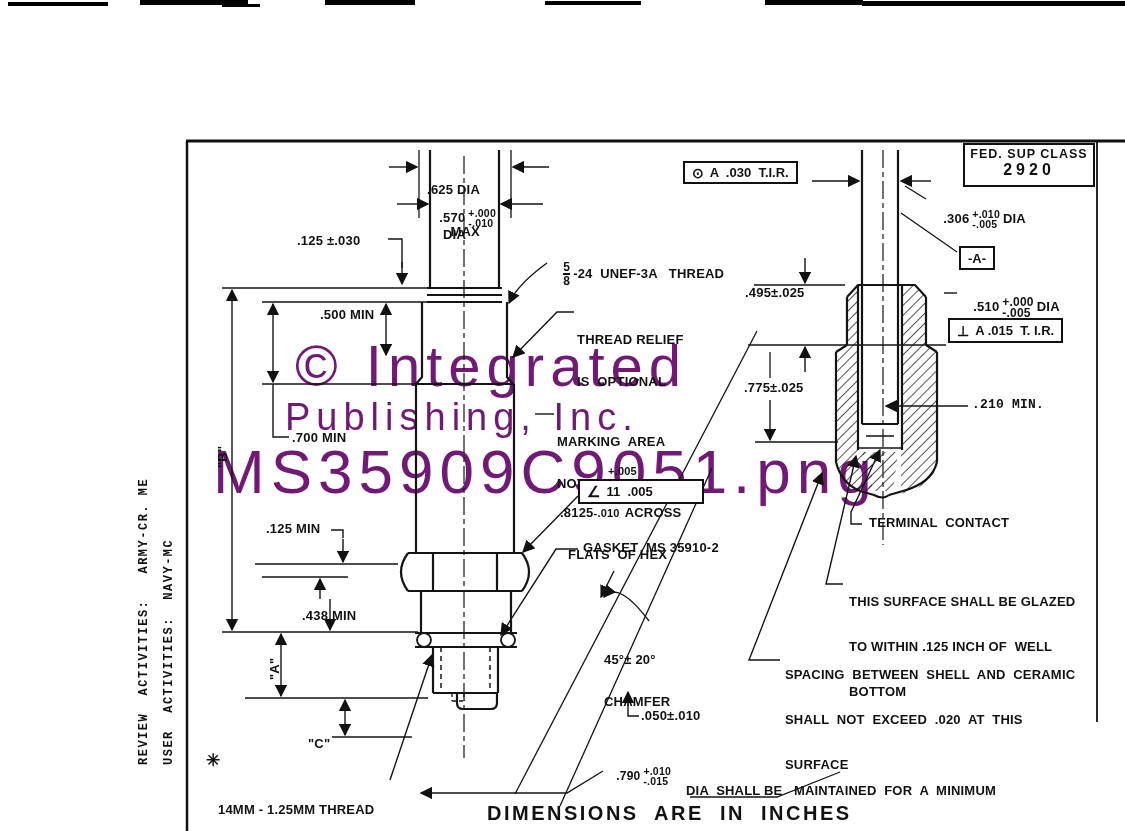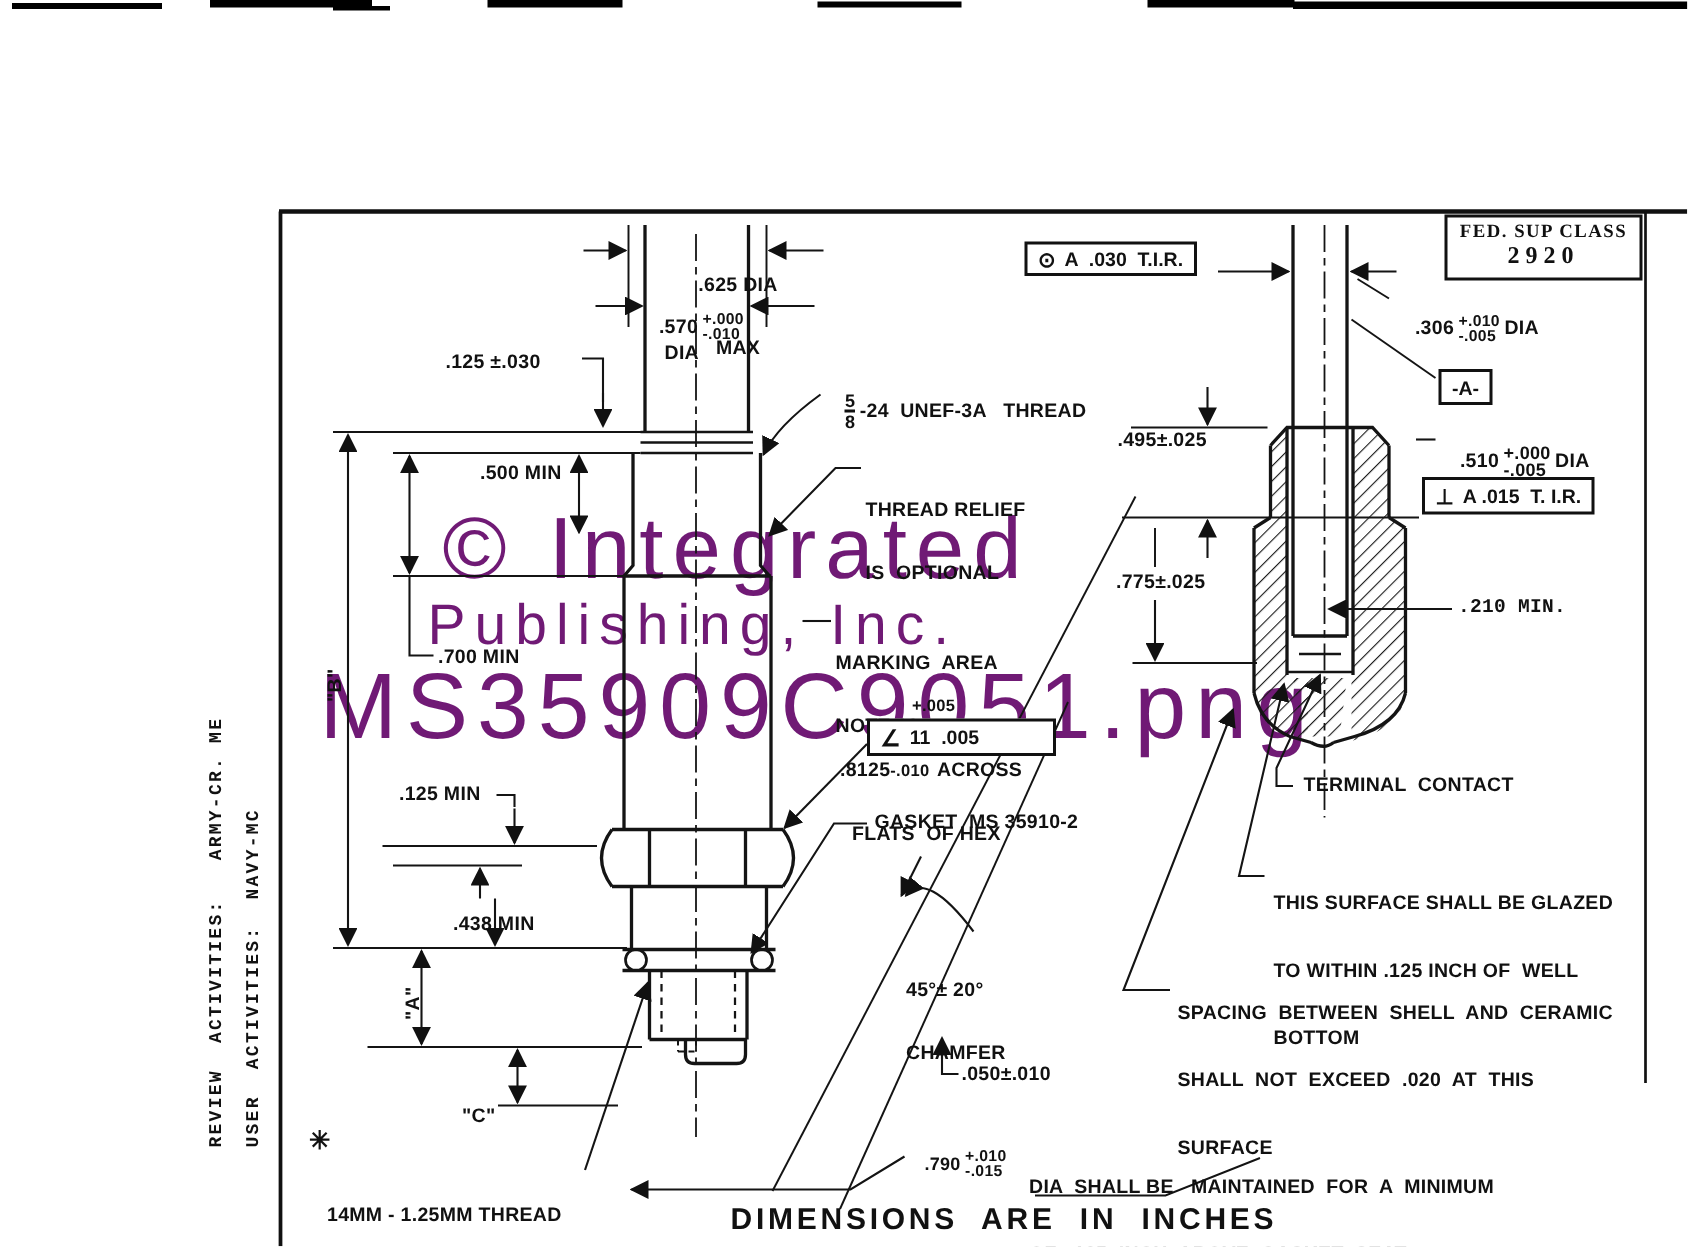--- a/index.html
+++ b/index.html
@@ -146,26 +146,26 @@
       <line x1="968" y1="406" x2="886" y2="406" marker-end="url(#ah)"></line>
       <path d="M862,524 H851 V512 L880,450" marker-end="url(#ah)"></path>
       <path d="M843,584 H826 L856,456" marker-end="url(#ah)"></path>
       <path d="M780,660 H749 L822,473" marker-end="url(#ah)"></path>
     </g>
   </svg>
 
   <div class="mtx rot" style="left:137px;top:765px;">REVIEW  ACTIVITIES:   ARMY-CR. ME</div>
   <div class="mtx rot" style="left:162px;top:765px;">USER  ACTIVITIES:  NAVY-MC</div>
 
-  <div class="fedbox" style="left:963px;top:143px;width:128px;height:40px;font-family:Liberation Serif, serif;">
+  <div class="fedbox" style="left:963px;top:143px;width:128px;height:40px;">
     <div style="font-size:12.5px;letter-spacing:1px;margin-top:2px;">FED. SUP CLASS</div>
     <div style="font-size:16px;letter-spacing:4px;">2920</div>
   </div>
 
-  <div class="lbl ctr" style="left:456px;top:155px;width:72px;">
+  <div class="lbl ctr" style="left:408px;top:155px;width:72px;text-align:right;">
     <div>.625 DIA</div>
     <div>MAX</div>
   </div>
 
   <div class="lbl" style="left:424px;top:195px;">
     <span>.570</span><span class="stk"><span>+.000</span><span>-.010</span></span>
   </div>
   <div class="lbl" style="left:443px;top:228px;">DIA</div>
 
   <div class="lbl" style="left:297px;top:234px;">.125 ±.030</div>

